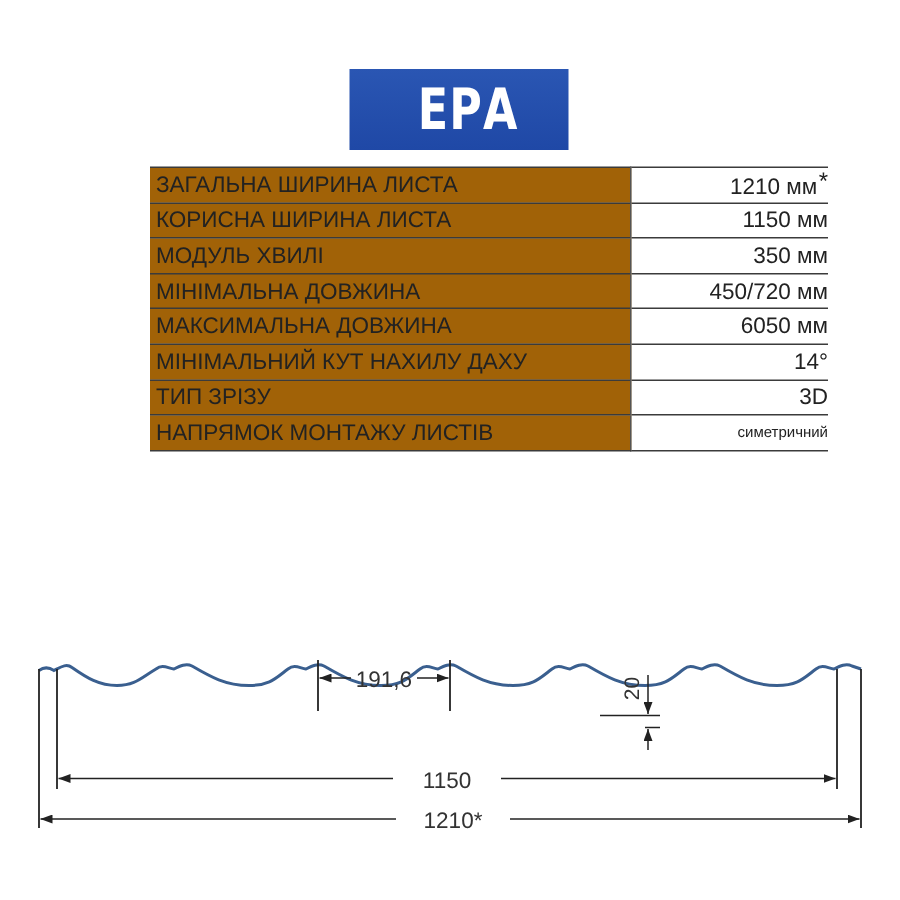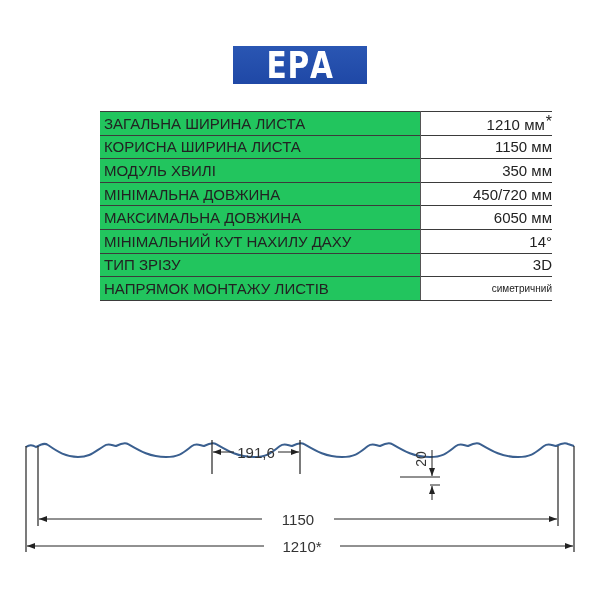--- a/index.html
+++ b/index.html
@@ -1,27 +1,27 @@
 <!DOCTYPE html>
 <html><head>
 <meta charset="utf-8">
 <style>
   html, body { margin: 0; padding: 0; background: #ffffff; }
   body { width: 600px; height: 600px; position: relative; overflow: hidden;
          font-family: "Liberation Sans", sans-serif; }
-  .logo { position: absolute; left: 233px; top: 46px; width: 134px; height: 38px;
+  .logo { position: absolute; left: 233px; top: 46px; width: 134px; height: 54px;
           background: linear-gradient(180deg, #2a56b3 0%, #1f48a6 100%);
-          display: flex; align-items: center; justify-content: center; }
+          display: flex; align-items: center; justify-content: center; padding-left: 12px; }
   .logo span { color: #ffffff; font-family: "DejaVu Sans", sans-serif; font-weight: bold;
                font-size: 38px; letter-spacing: 1px; transform: scaleX(0.78); display: inline-block; }
   table.spec { position: absolute; left: 100px; top: 111px; width: 452px; border-collapse: collapse; }
   table.spec td { height: 22.6px; padding: 0 0 0 4px; font-size: 15px; color: #222;
                   border-top: 1.6px solid #3b3b3b; white-space: nowrap; }
   table.spec tr:last-child td { border-bottom: 1.6px solid #3b3b3b; }
-  table.spec td.k { background: #22c55e; width: 316px; border-right: 1px solid #555; }
+  table.spec td.k { background: #a16207; width: 316px; border-right: 1px solid #555; }
   table.spec td.v { background: #ffffff; padding-left: 6px; text-align: right; }
   table.spec td.v.small { font-size: 10px; }
   .star { font-size: 16px; vertical-align: 3px; margin-left: 1px; }
   svg.profile { position: absolute; left: 0; top: 430px; }
   svg text { font-family: "Liberation Sans", sans-serif; fill: #333; }
 </style>
 </head>
 <body>
 
 <div class="logo">

